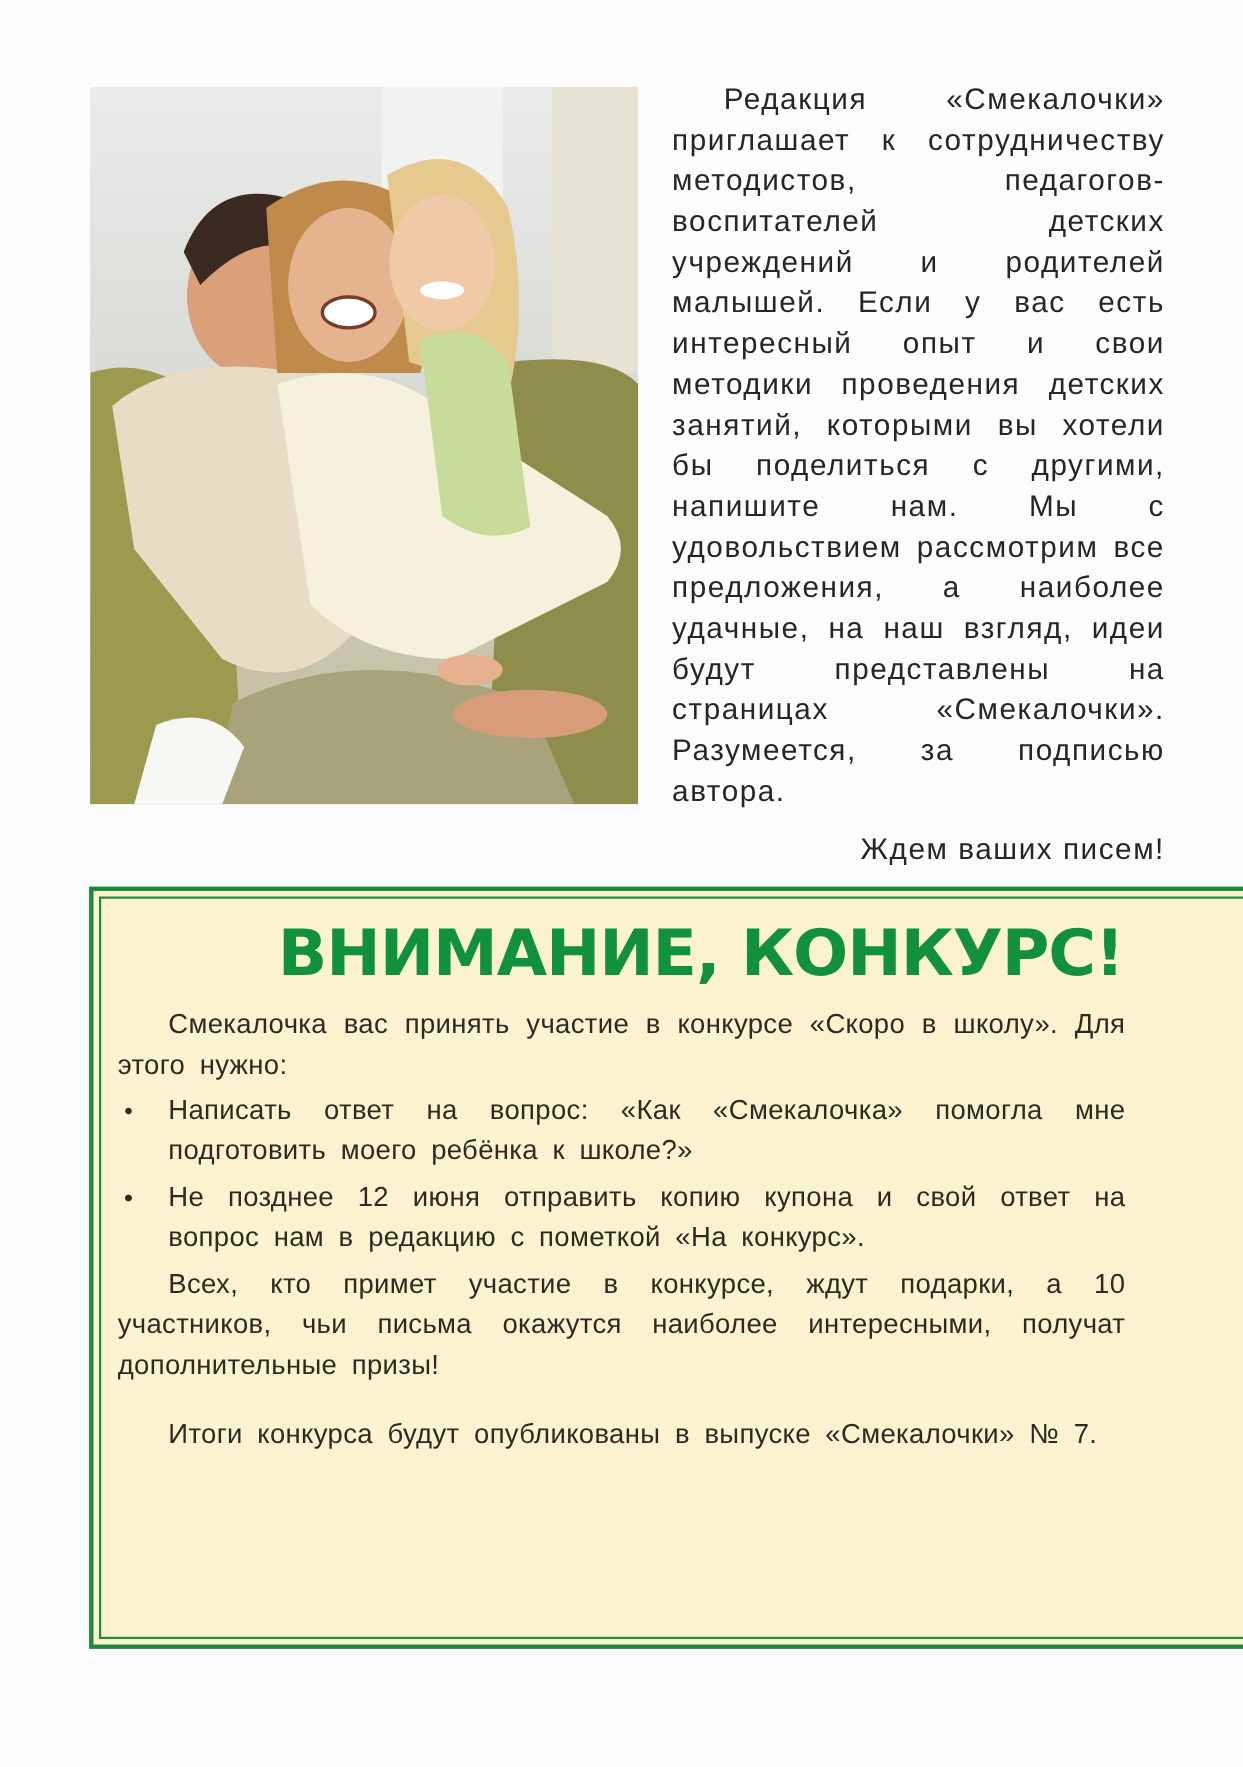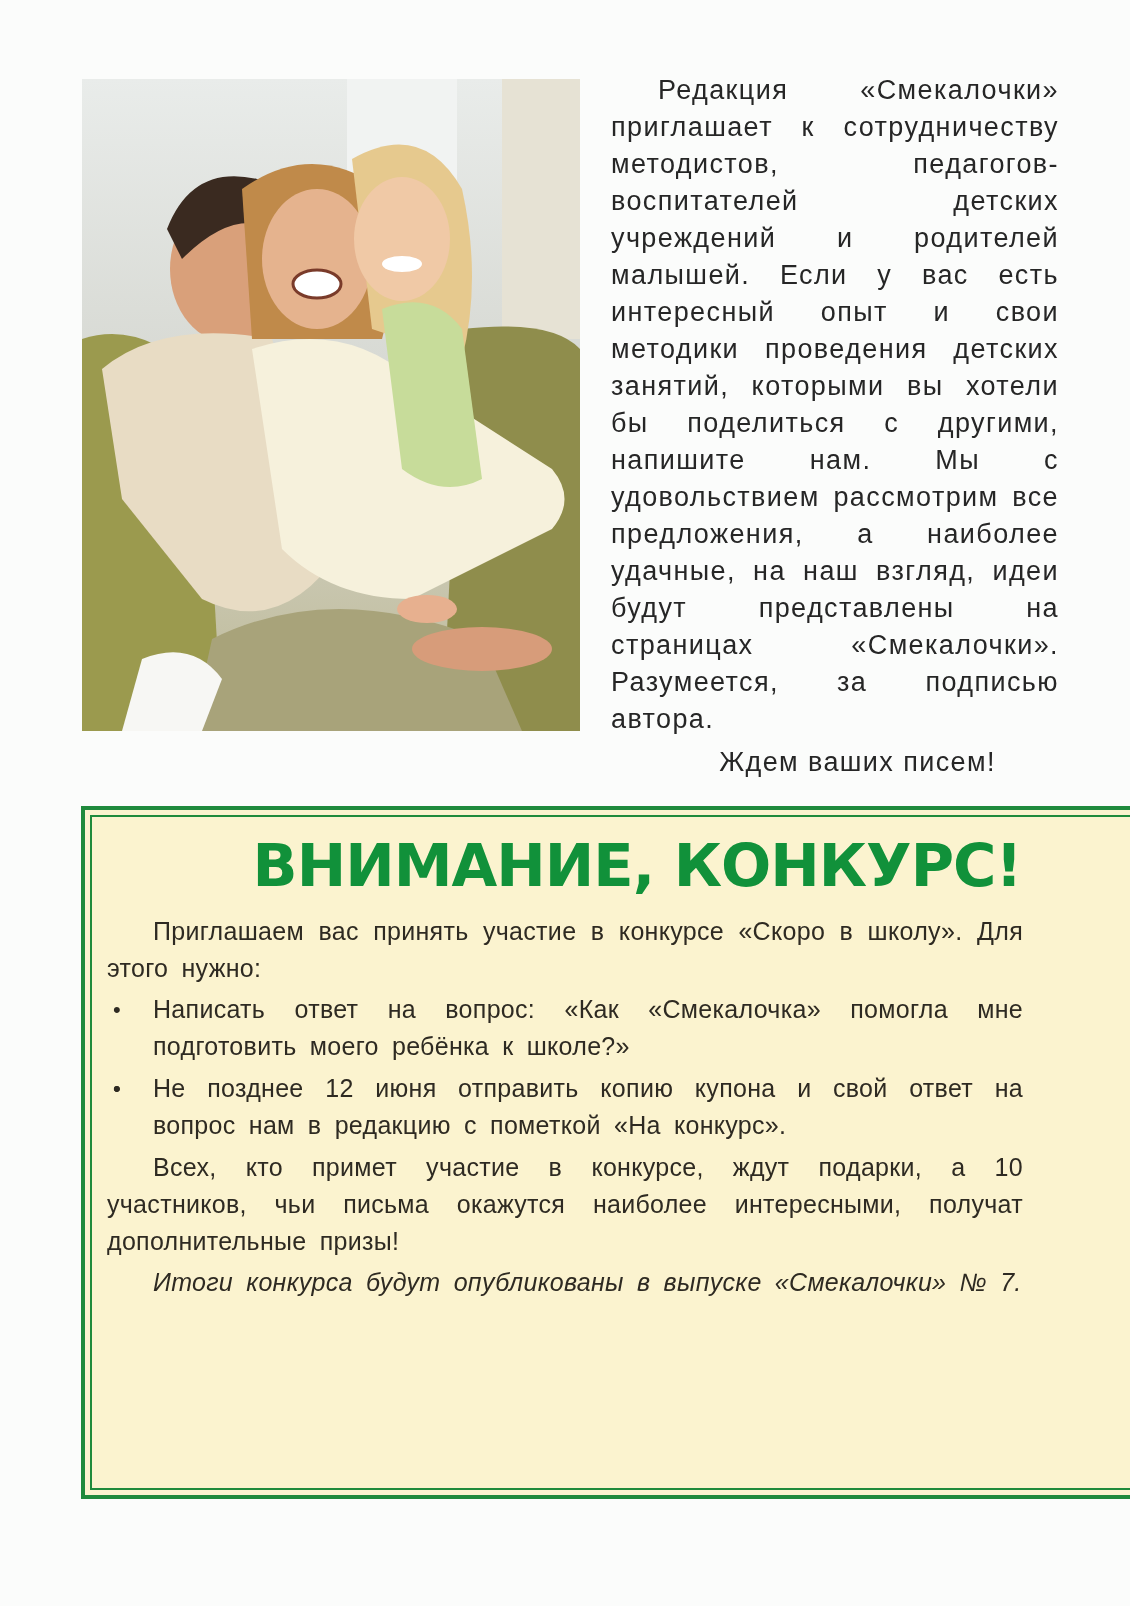--- a/index.html
+++ b/index.html
@@ -16,21 +16,21 @@
     overflow: hidden;
     background: linear-gradient(180deg, #e4e7e6 0%, #d9ddd9 30%, #b7b07c 60%, #8f8c52 100%);
   }
   .photo svg { width: 100%; height: 100%; display: block; }
   .intro {
     position: absolute; left: 611px; top: 72px; width: 448px;
     font-size: 27px; line-height: 37px; letter-spacing: 1.4px;
     text-align: justify; color: #262626;
   }
   .intro p { margin: 0; text-indent: 47px; }
-  .intro p.closing { text-indent: 45px; text-align: center; margin-top: 6px; }
+  .intro p.closing { text-indent: 45px; text-align: right; margin-top: 16px; }
 
   .contest {
     position: absolute; left: 81px; top: 806px; width: 1112px; height: 693px;
     box-sizing: border-box;
     border: 4px solid #1f8a3c;
     background: #fbf3cf;
   }
   .contest-inner {
     position: absolute; left: 5px; top: 5px; right: 5px; bottom: 5px;
     border: 2px solid #1f8a3c;
@@ -50,21 +50,21 @@
     color: #2e2a22; text-align: justify;
     letter-spacing: 0.3px;
     word-spacing: 6px;
   }
   .contest-body p { margin: 0; text-indent: 46px; }
   .contest-body ul { list-style: none; margin: 4px 0 0 0; padding: 0; }
   .contest-body li { position: relative; padding-left: 46px; margin-bottom: 5px; }
   .contest-body li .bullet {
     position: absolute; left: 6px; top: 0; font-size: 22px;
   }
-  .contest-body .gap { margin-top: 4px; font-style: italic; }
+  .contest-body .gap { margin-top: 26px; }
 </style>
 </head>
 <body>
 
 <div class="photo">
   <svg viewBox="0 0 498 652" preserveAspectRatio="none">
     <defs>
       <linearGradient id="bg" x1="0" y1="0" x2="0" y2="1">
         <stop offset="0" stop-color="#e9ecea"></stop>
         <stop offset="0.45" stop-color="#d7d9d3"></stop>
@@ -102,21 +102,21 @@
 
 <div class="intro">
   <p>Редакция «Смекалочки» приглашает к сотрудничеству методистов, педагогов-воспитателей детских учреждений и родителей малышей. Если у вас есть интересный опыт и свои методики проведения детских занятий, которыми вы хотели бы поделиться с другими, напишите нам. Мы с удовольствием рассмотрим все предложения, а наиболее удачные, на наш взгляд, идеи будут представлены на страницах «Смекалочки». Разумеется, за подписью автора.</p>
   <p class="closing">Ждем ваших писем!</p>
 </div>
 
 <div class="contest">
   <div class="contest-inner"></div>
   <div class="contest-title">ВНИМАНИЕ, КОНКУРС!</div>
   <div class="contest-body">
-    <p>Приглашаем вас принять участие в конкурсе «Скоро в школу». Для этого нужно:</p>
+    <p>Смекалочка вас принять участие в конкурсе «Скоро в школу». Для этого нужно:</p>
     <ul>
       <li>
         <span class="bullet">•</span>
         <span>Написать ответ на вопрос: «Как «Смекалочка» помогла мне подготовить моего ребёнка к школе?»</span>
       </li>
       <li>
         <span class="bullet">•</span>
       </li>
       <li>
         <span class="bullet">•</span>

